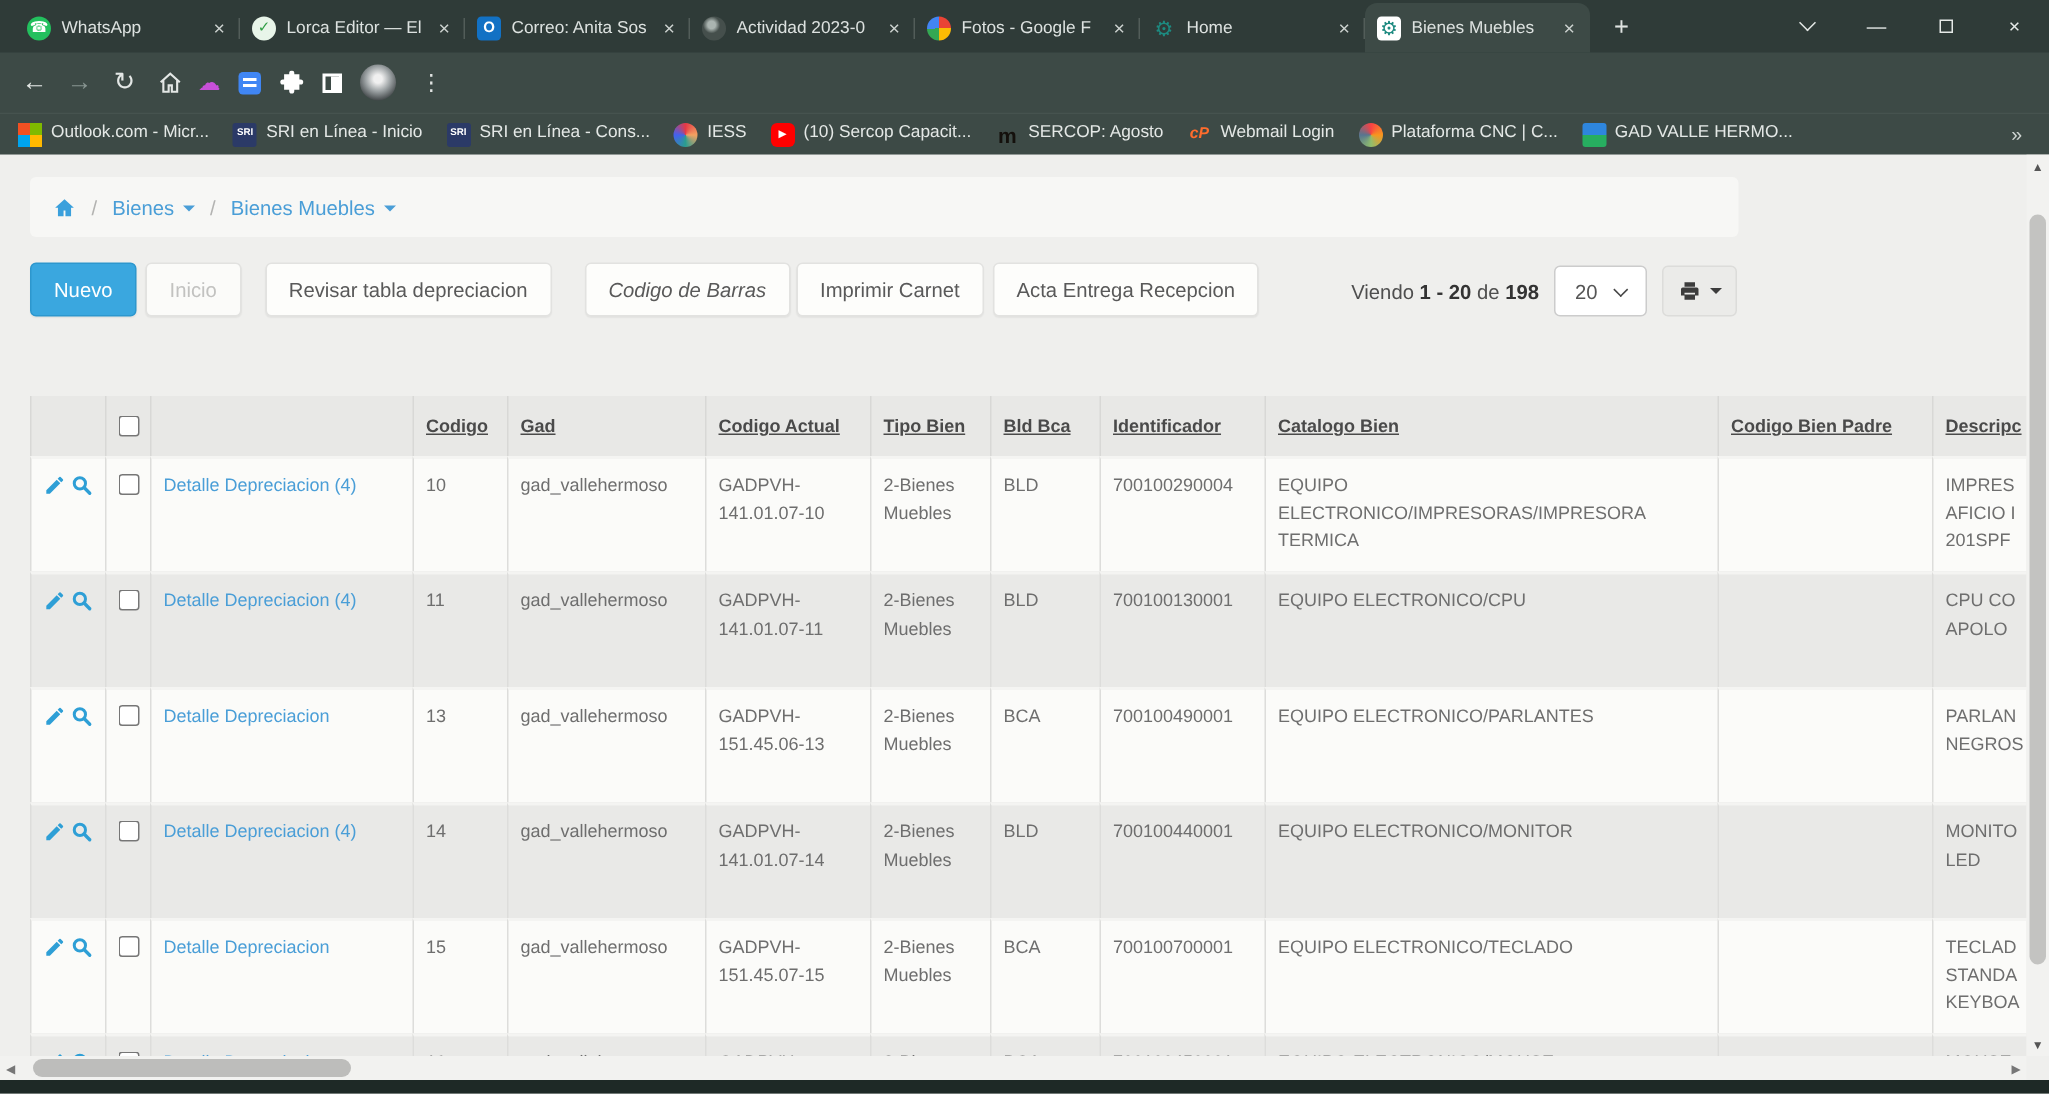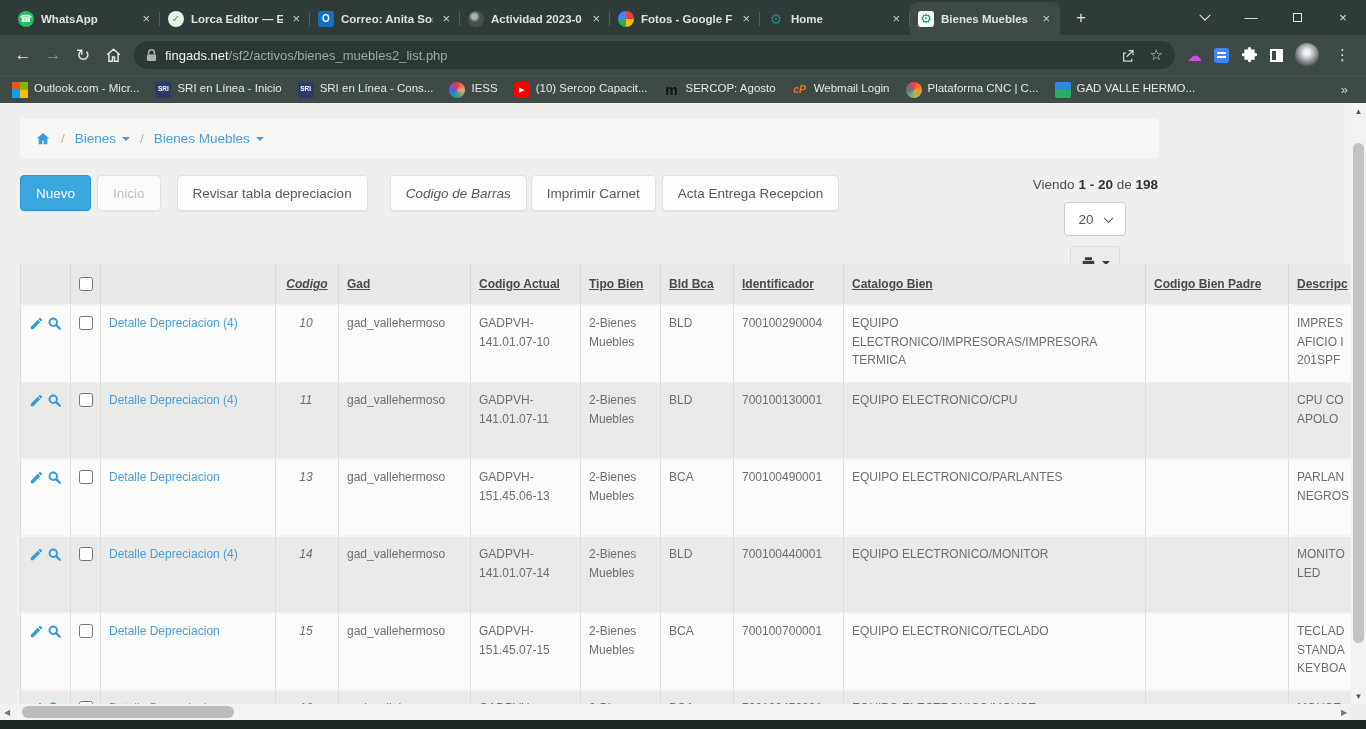--- a/index.html
+++ b/index.html
@@ -13,21 +13,21 @@
     background:#2F3B38;
   }
   .screen{position:absolute;inset:0;}
 
   
   .tabbar{position:absolute;top:0;left:0;right:0;height:35px;background:#2F3B38;display:flex;align-items:flex-end;}
   .tabs{display:flex;align-items:flex-end;padding-left:10px;}
   .tab{width:150px;height:33px;display:flex;align-items:center;gap:7px;padding:0 8px;color:#dde2e0;font-size:11.5px;position:relative;border-radius:8px 8px 0 0;cursor:default;}
   .tab:not(.active)::after{content:"";position:absolute;right:0;top:10px;height:14px;width:1px;background:#525d59;}
   .tab.active{background:#3D4A46;}
-  .tab-title{flex:1;white-space:nowrap;overflow:hidden;font-weight:bold;}
+  .tab-title{flex:1;white-space:nowrap;overflow:hidden;}
   .tab-close{font-size:13px;color:#ccd2cf;padding:0 2px;}
   .newtab{width:26px;height:26px;margin:0 0 4px 8px;display:flex;align-items:center;justify-content:center;color:#dfe3e1;font-size:17px;border-radius:50%;}
   .wincontrols{margin-left:auto;display:flex;height:35px;}
   .wc{width:46px;display:flex;align-items:center;justify-content:center;color:#e6eae8;font-size:13px;}
   .chev{width:8px;height:8px;border-right:1.6px solid #e6eae8;border-bottom:1.6px solid #e6eae8;transform:rotate(45deg) translate(-2px,-2px);}
   .restore-sq{width:9px;height:9px;border:1.2px solid #e6eae8;position:relative;background:#2F3B38;}
   .restore-sq::before{content:"";position:absolute;top:-4px;left:3px;width:9px;height:9px;border:1.2px solid #e6eae8;z-index:-1;}
 
   
   .fav{width:16px;height:16px;flex:0 0 16px;display:flex;align-items:center;justify-content:center;border-radius:50%;font-weight:bold;}
@@ -78,37 +78,37 @@
   .caret-dn{width:0;height:0;border-left:4px solid transparent;border-right:4px solid transparent;border-top:4px solid var(--link);margin-top:2px;}
   .bc-sep{color:#b3b3b1;}
 
   .actions{position:absolute;top:72px;left:20px;display:flex;gap:4px;}
   .arow{display:flex;gap:6px;align-items:center;}
   .btn{height:36px;padding:0 15px;background:#FDFDFB;border:1px solid #E2E2E0;border-radius:4px;color:#595959;font-size:13.5px;display:flex;align-items:center;box-shadow:0 1px 1px rgba(0,0,0,0.05);white-space:nowrap;}
   .btn.primary{background:var(--accent);border-color:#2D97CE;color:#fff;}
   .btn.disabled{color:#C2C2C0;background:#FBFBF9;}
   .ml10{margin-left:10px;} .ml16{margin-left:16px;font-style:italic;}
 
-  .pagination{position:absolute;top:74px;right:208px;display:flex;align-items:center;gap:10px;font-size:13.5px;color:#4f4f4f;flex-direction:column;}
+  .pagination{position:absolute;top:74px;right:208px;display:flex;align-items:center;gap:10px;font-size:13.5px;color:#4f4f4f;}
   .pagination b{color:#333;}
   .pselect{width:62px;height:34px;background:#fff;border:1px solid #ccc;border-radius:4px;display:flex;align-items:center;justify-content:center;gap:12px;color:#555;}
   .sel-chev{width:7px;height:7px;border-right:1.6px solid #444;border-bottom:1.6px solid #444;transform:rotate(45deg) translate(-1px,-1px);}
   .printbtn{width:50px;height:34px;background:#EBEBE9;border:1px solid #DCDCDA;border-radius:4px;display:flex;align-items:center;justify-content:center;gap:6px;}
   .caret-sm{width:0;height:0;border-left:4px solid transparent;border-right:4px solid transparent;border-top:4px solid #3c3c3c;}
 
   
   .table-clip{position:absolute;top:161px;left:20px;right:15px;bottom:16px;overflow:hidden;}
   table{border-collapse:separate;border-spacing:0;table-layout:fixed;width:1430px;font-size:12px;color:#6E6E6E;}
   thead th{height:40px;background:#E8E8E6;border-left:1px solid #D8D8D6;text-align:left;padding:0 8px;vertical-align:middle;font-weight:bold;}
   thead th a{color:#4a4a4a;text-decoration:underline;}
   tbody td{border-left:1px solid #DDDDDB;border-top:2px solid #F4F4F2;padding:8px;vertical-align:top;line-height:1.55;}
   tbody tr{height:77px;}
   tbody tr:nth-child(odd) td{background:#FBFBF9;}
   tbody tr:nth-child(even) td{background:#E9E9E7;}
-  td.c-codigo,th.c-codigo{text-align:center;font-style:italic;}
+  td.c-codigo,th.c-codigo{text-align:left;}
   td.c-codigo{padding-right:10px;}
   a.detalle{color:var(--link);text-decoration:none;}
   .rowicons{display:flex;gap:3px;padding-top:2px;}
   .rowicons svg{display:block;}
   td.c-desc{white-space:pre-line;}
   input[type=checkbox]{width:14px;height:14px;margin:2px 0 0 0;}
 
   
   .vscroll{position:absolute;top:0;right:0;bottom:16px;width:15px;background:#F2F2F0;display:flex;flex-direction:column;align-items:center;z-index:5;}
   .sarrow{height:16px;width:15px;display:flex;align-items:center;justify-content:center;font-size:8px;color:#555;}
@@ -199,34 +199,20 @@
   </div>
 
   <div class="toolbar">
     <div class="nav-ic">←</div>
     <div class="nav-ic disabled">→</div>
     <div class="nav-ic">↻</div>
     <div class="nav-ic">
       <svg width="17" height="17" viewBox="0 0 24 24">
           <path fill="none" stroke="#E3E7E5" stroke-width="2" d="M3 11 L12 3 L21 11 M5.5 9.5 V20 h5 v-6 h3 v6 h5 V9.5"></path>
         </svg>
-    </div>
-    <div class="addr">
-      <svg width="11" height="13" viewBox="0 0 12 14">
-          <path fill="#aab3af" d="M2 6V4a4 4 0 0 1 8 0v2h-1.6V4a2.4 2.4 0 0 0-4.8 0v2z"></path>
-          <rect fill="#aab3af" x="1" y="6" width="10" height="7" rx="1.5"></rect>
-        </svg>
-      <span class="url"><span class="domain">fingads.net</span><span class="path">/sf2/activos/bienes_muebles2_list.php</span></span>
-      <span class="addr-actions">
-        <svg width="16" height="15" viewBox="0 0 24 24">
-            <path fill="none" stroke="#cfd6d3" stroke-width="2" d="M9 8H5v13h13v-4"></path>
-            <path fill="none" stroke="#cfd6d3" stroke-width="2" d="M13 4h7v7M20 4 10 14"></path>
-          </svg>
-        <span class="star-ic">☆</span>
-      </span>
     </div>
     <div class="ext">
       <span class="ext-cloud">☁</span>
       <span class="ext-translate"></span>
       <svg width="17" height="17" viewBox="0 0 20 20">
           <path fill="#fff" d="M8 2a2 2 0 0 1 4 0v1h4v4h1a2 2 0 0 1 0 4h-1v4h-4v1a2 2 0 0 1-4 0v-1H4v-4H3a2 2 0 0 1 0-4h1V3h4z"></path>
         </svg>
       <span class="ext-square"></span>
       <span class="avatar"></span>
       <span class="dots">⋮</span>

